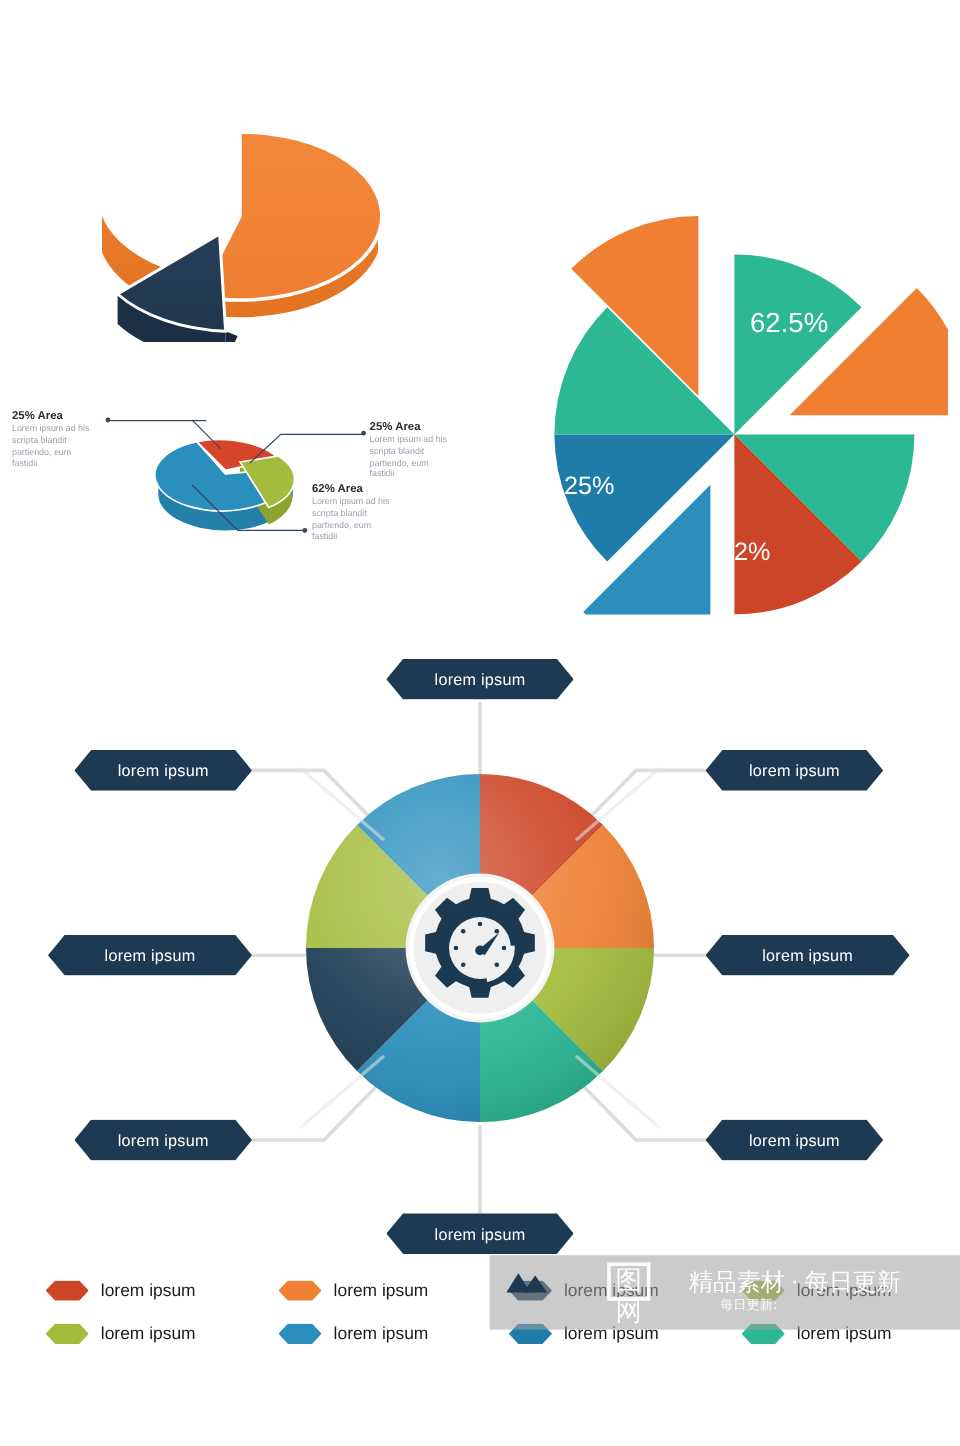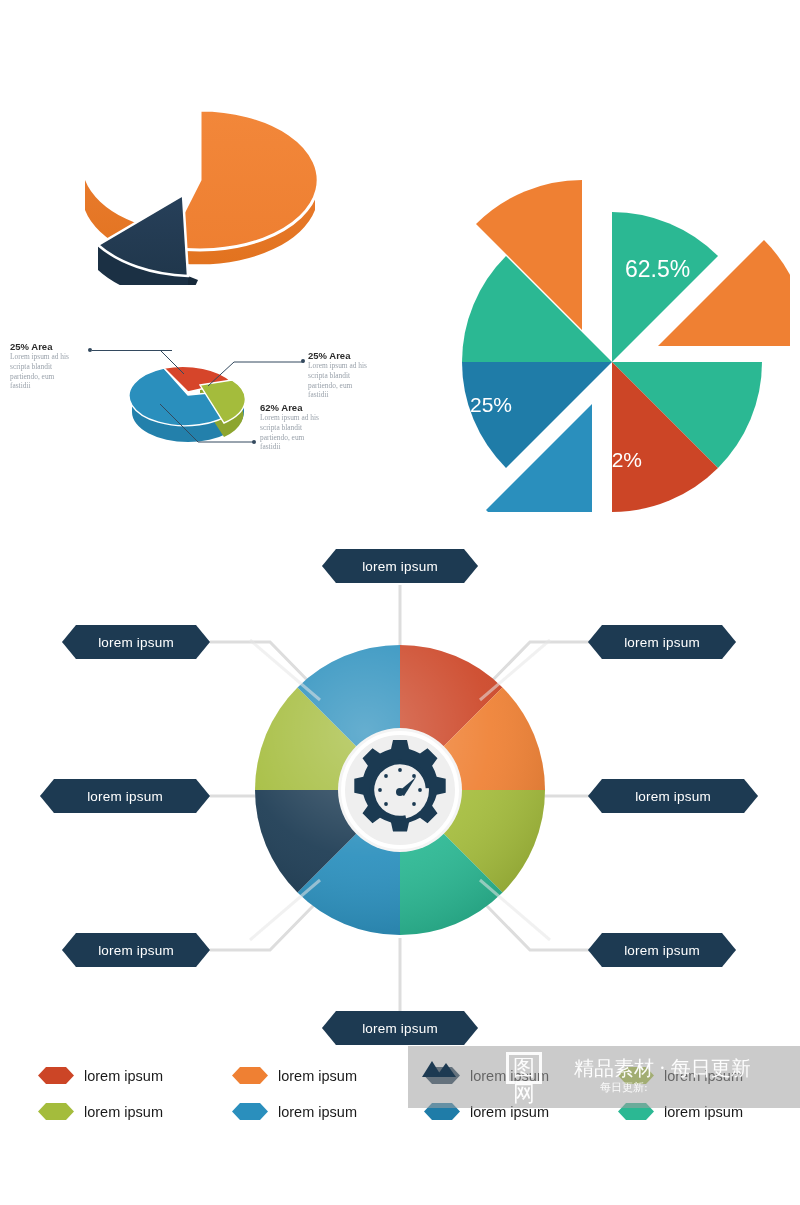--- a/index.html
+++ b/index.html
@@ -29,21 +29,21 @@
   .legend{position:absolute;left:0;top:1055px;width:800px;height:100px;}
   .legend-item{position:absolute;display:flex;align-items:center;gap:10px;}
   .chip{
     width:36px;height:17px;
     clip-path:polygon(0 50%,8px 0,28px 0,100% 50%,28px 100%,8px 100%);
   }
   .legend-label{font-size:14.5px;color:#1a1a1a;white-space:nowrap;}
 
   
   .sp-title{font-size:9.5px;font-weight:bold;color:#2b2b2b;white-space:nowrap;}
-  .sp-body{font-size:7.4px;line-height:1.32;color:#9aa2ab;white-space:pre-line;font-family:Liberation Serif, serif;}
+  .sp-body{font-size:7.4px;line-height:1.32;color:#9aa2ab;white-space:pre-line;}
   .sp-dot{position:absolute;width:4px;height:4px;border-radius:50%;background:#33495e;}
   .sp-line{position:absolute;background:#33495e;}
   .sp-line.h{height:1px;}
 
   
   .wm-band{
     position:absolute;left:408px;top:1046px;width:392px;height:62px;
     background:rgba(160,160,160,.55);
   }
   .wm-row{position:absolute;display:flex;align-items:center;gap:8px;}

